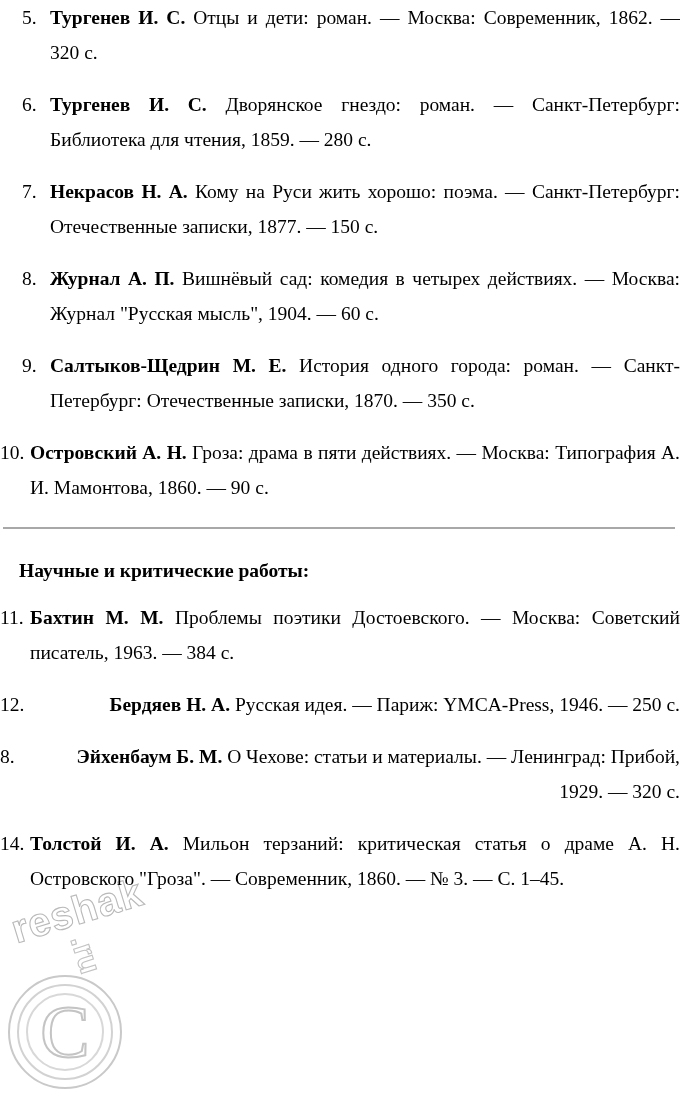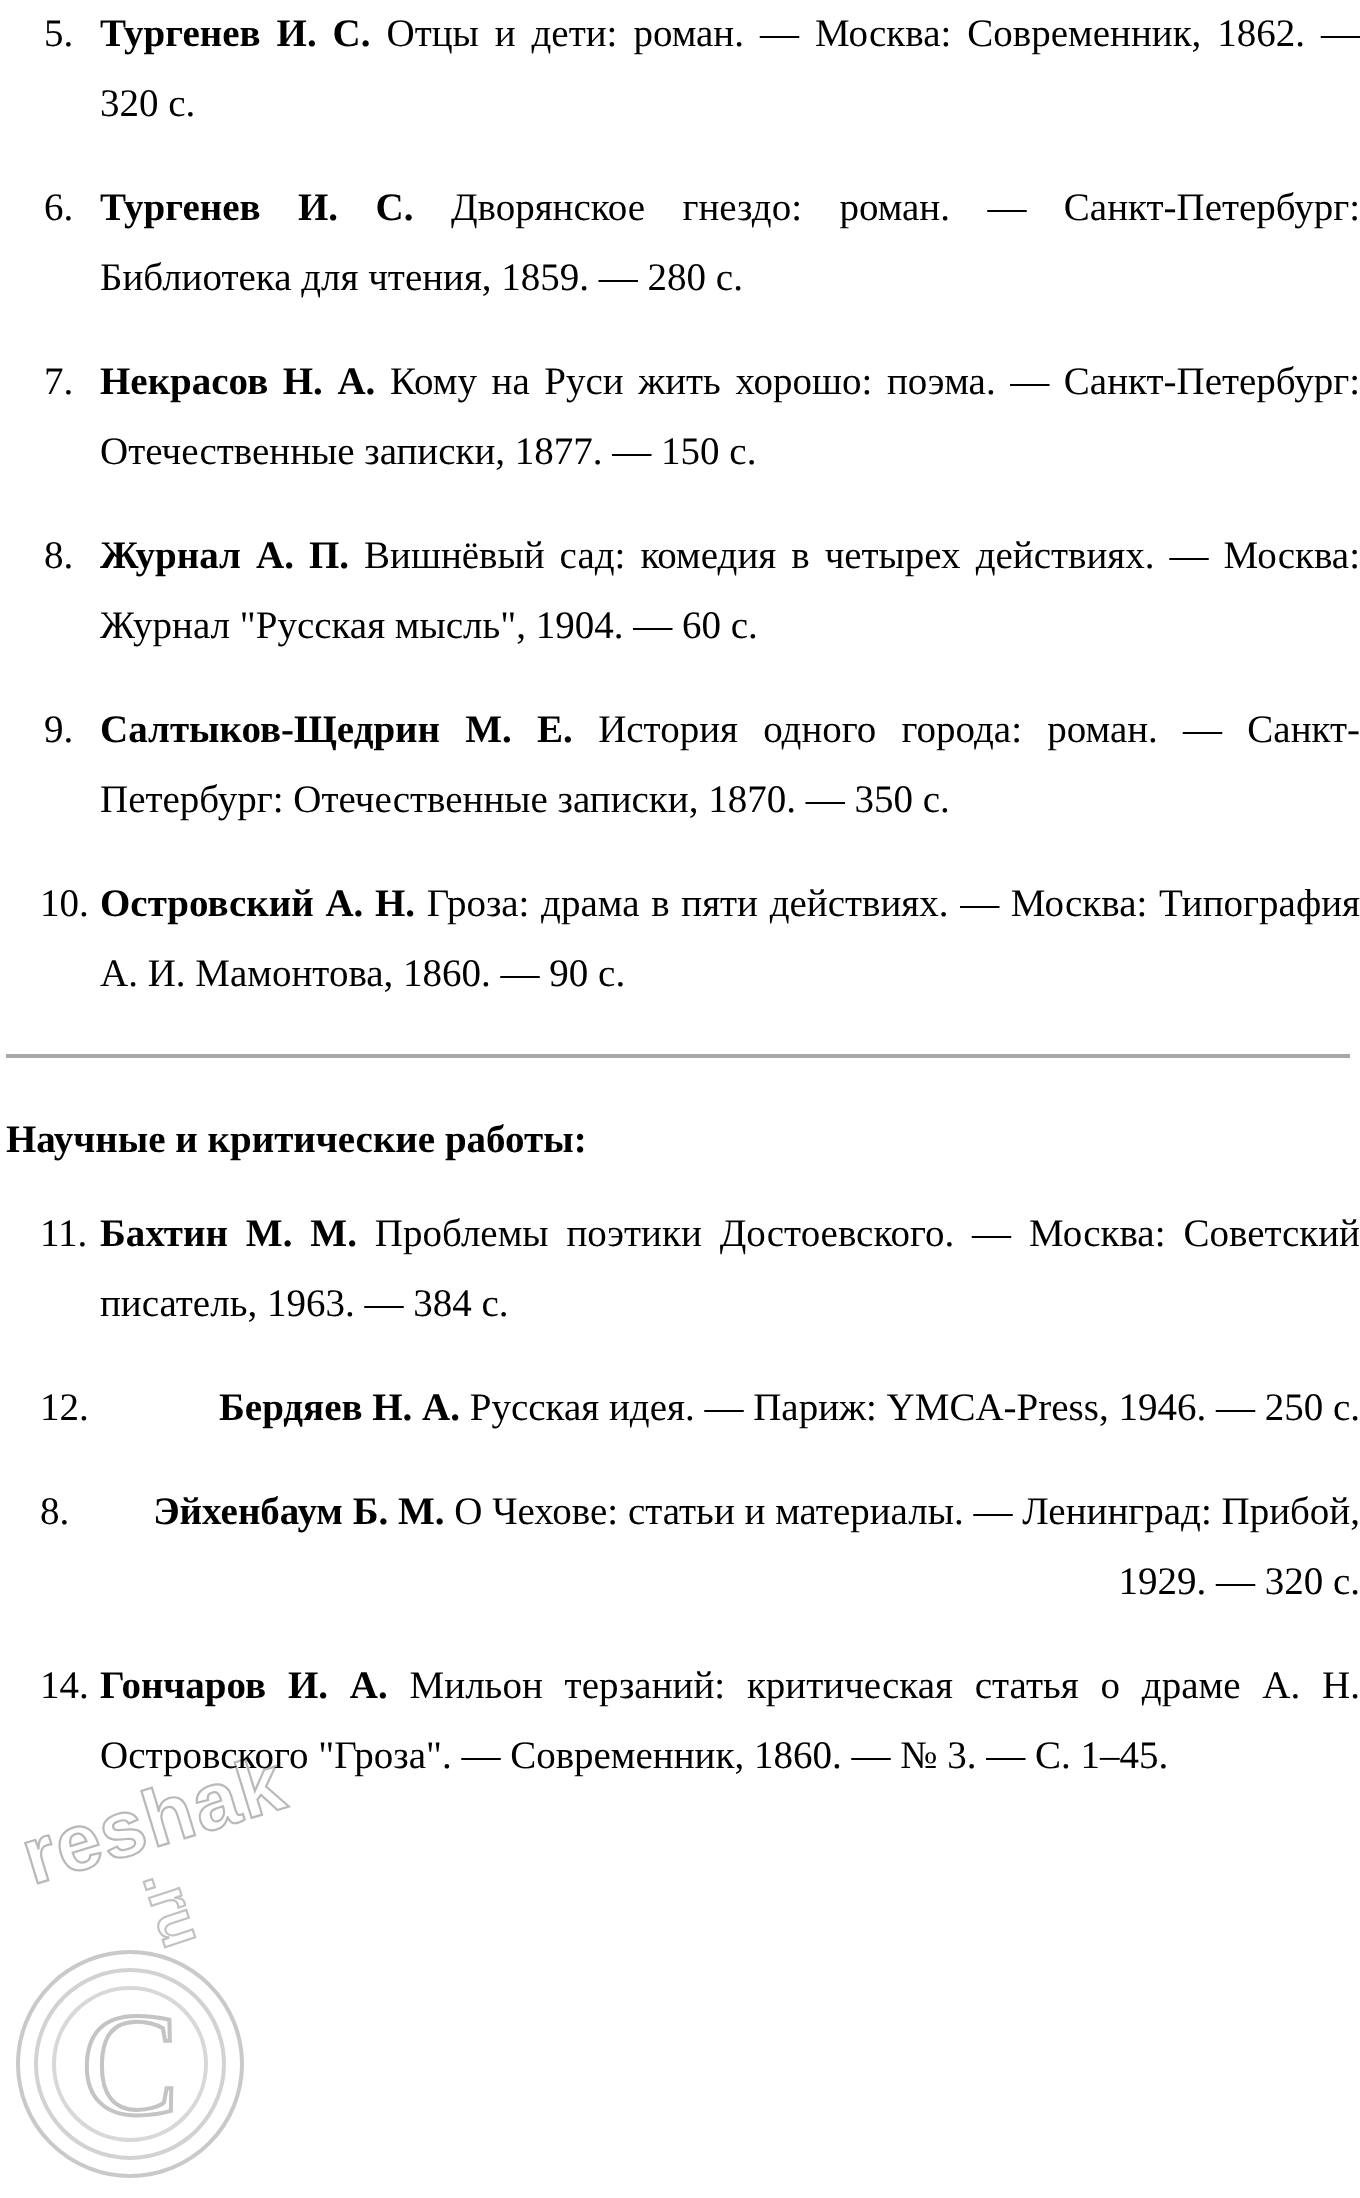--- a/index.html
+++ b/index.html
@@ -91,37 +91,37 @@
     text-align: justify;
     text-justify: inter-word;
     -webkit-hyphens: none;
     hyphens: none;
   }
   .ref-body.plain { text-align: right; }
   .ref-body b { font-weight: 700; }
 
   
   .gap-wide  .ref-num { width: 28px; margin-left: 22px; }
-  .gap-tight .ref-num { width: 30px; margin-left: 20px; }
+  .gap-tight .ref-num { width: 30px; }
 
   
   .divider {
     position: absolute;
     left: 3px;
     top: 527px;
     width: 672px;
     height: 0;
     border-top: 2px solid #a8a8a8;
     z-index: 10;
   }
 
   
   .section-heading {
     position: absolute;
-    left: 3px;
+    left: 19px;
     top: 557px;
     font-size: 19.5px;
     line-height: 28px;
     font-weight: 700;
     z-index: 10;
     white-space: nowrap;
   }
 
   .block-top   { position: absolute; left: 0; top: 0;   width: 680px; }
   .block-bot   { position: absolute; left: 0; top: 600px; width: 680px; }
@@ -173,21 +173,21 @@
         <div class="ref-item gap-tight">
           <span class="ref-num">12.</span>
           <span class="ref-body plain"><b>Бердяев Н. А.</b><span> Русская идея. — Париж: YMCA-Press, 1946. — 250 с.</span></span>
         </div>
         <div class="ref-item gap-tight">
           <span class="ref-num">8.</span>
           <span class="ref-body plain"><b>Эйхенбаум Б. М.</b><span> О Чехове: статьи и материалы. — Ленинград: Прибой, 1929. — 320 с.</span></span>
         </div>
         <div class="ref-item gap-tight">
           <span class="ref-num">14.</span>
-          <span class="ref-body"><b>Гончаров И. А.</b><span> Мильон терзаний: критическая статья о драме А. Н. Островского "Гроза". — Современник, 1860. — № 3. — С. 1–45.</span></span>
+          <span class="ref-body"><b>Толстой И. А.</b><span> Мильон терзаний: критическая статья о драме А. Н. Островского "Гроза". — Современник, 1860. — № 3. — С. 1–45.</span></span>
         </div>
       </div>
   </div>
 
   <div class="watermark">
     <div class="wm-text">reshak</div>
     <div class="wm-ru">.ru</div>
     <div class="wm-circle">
       <svg viewBox="0 0 118 118" width="118" height="118" aria-hidden="true">
         <circle cx="59" cy="59" r="56" fill="none" stroke="#c9c9c9" stroke-width="2"></circle>

